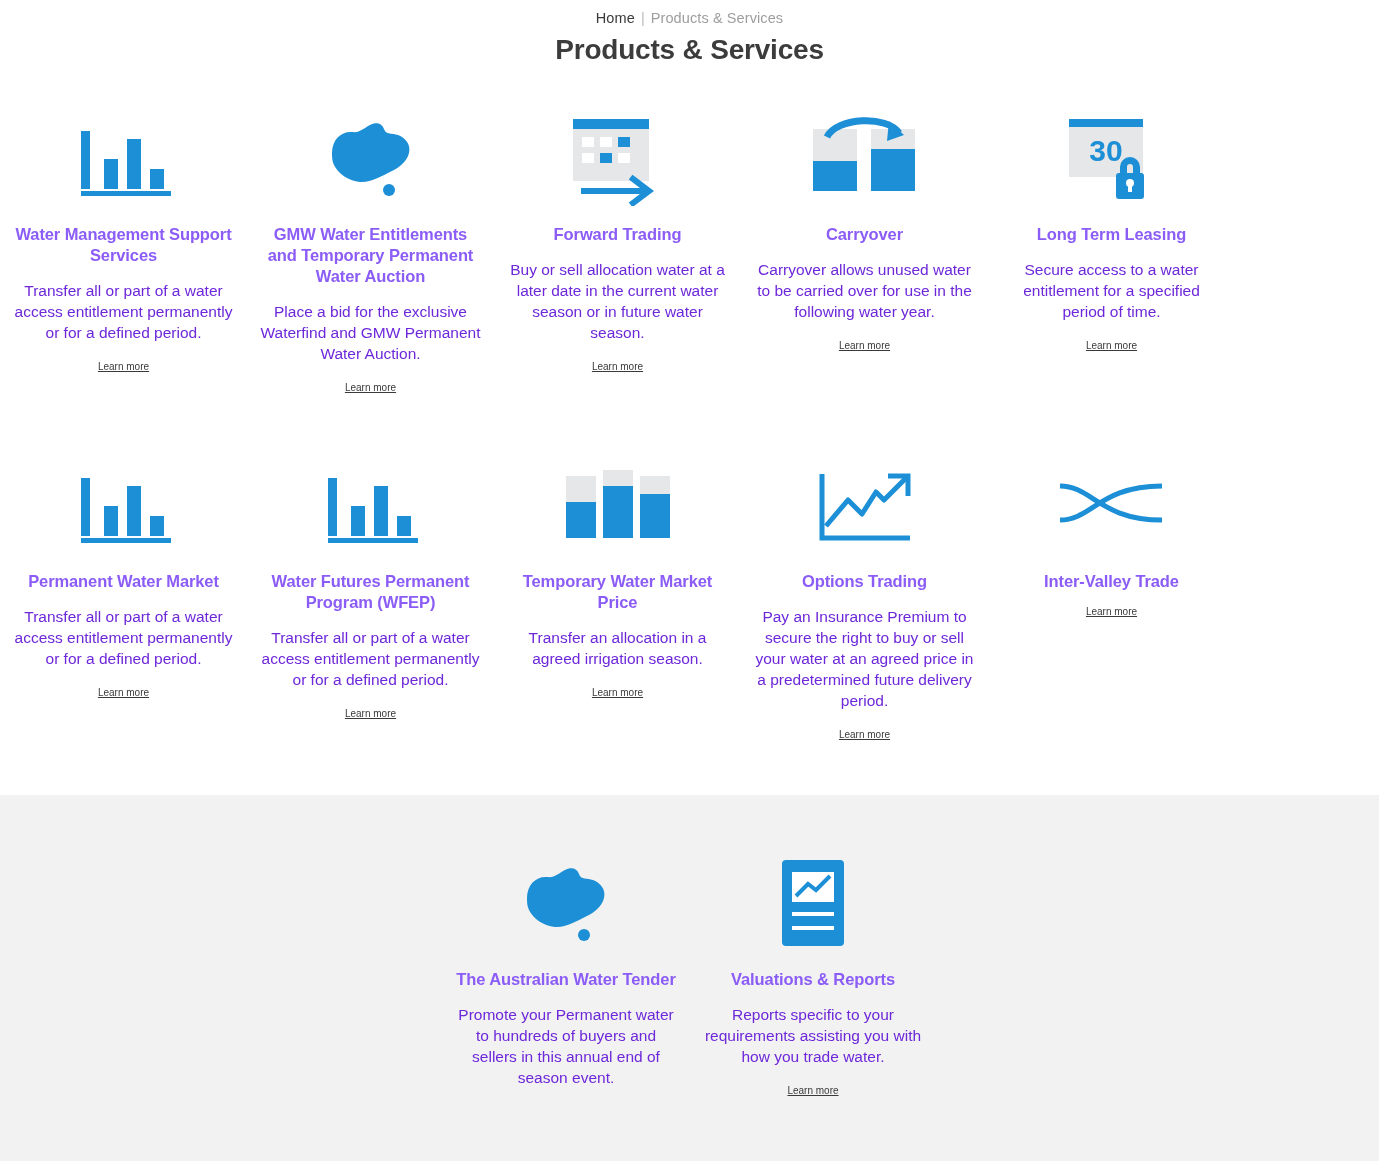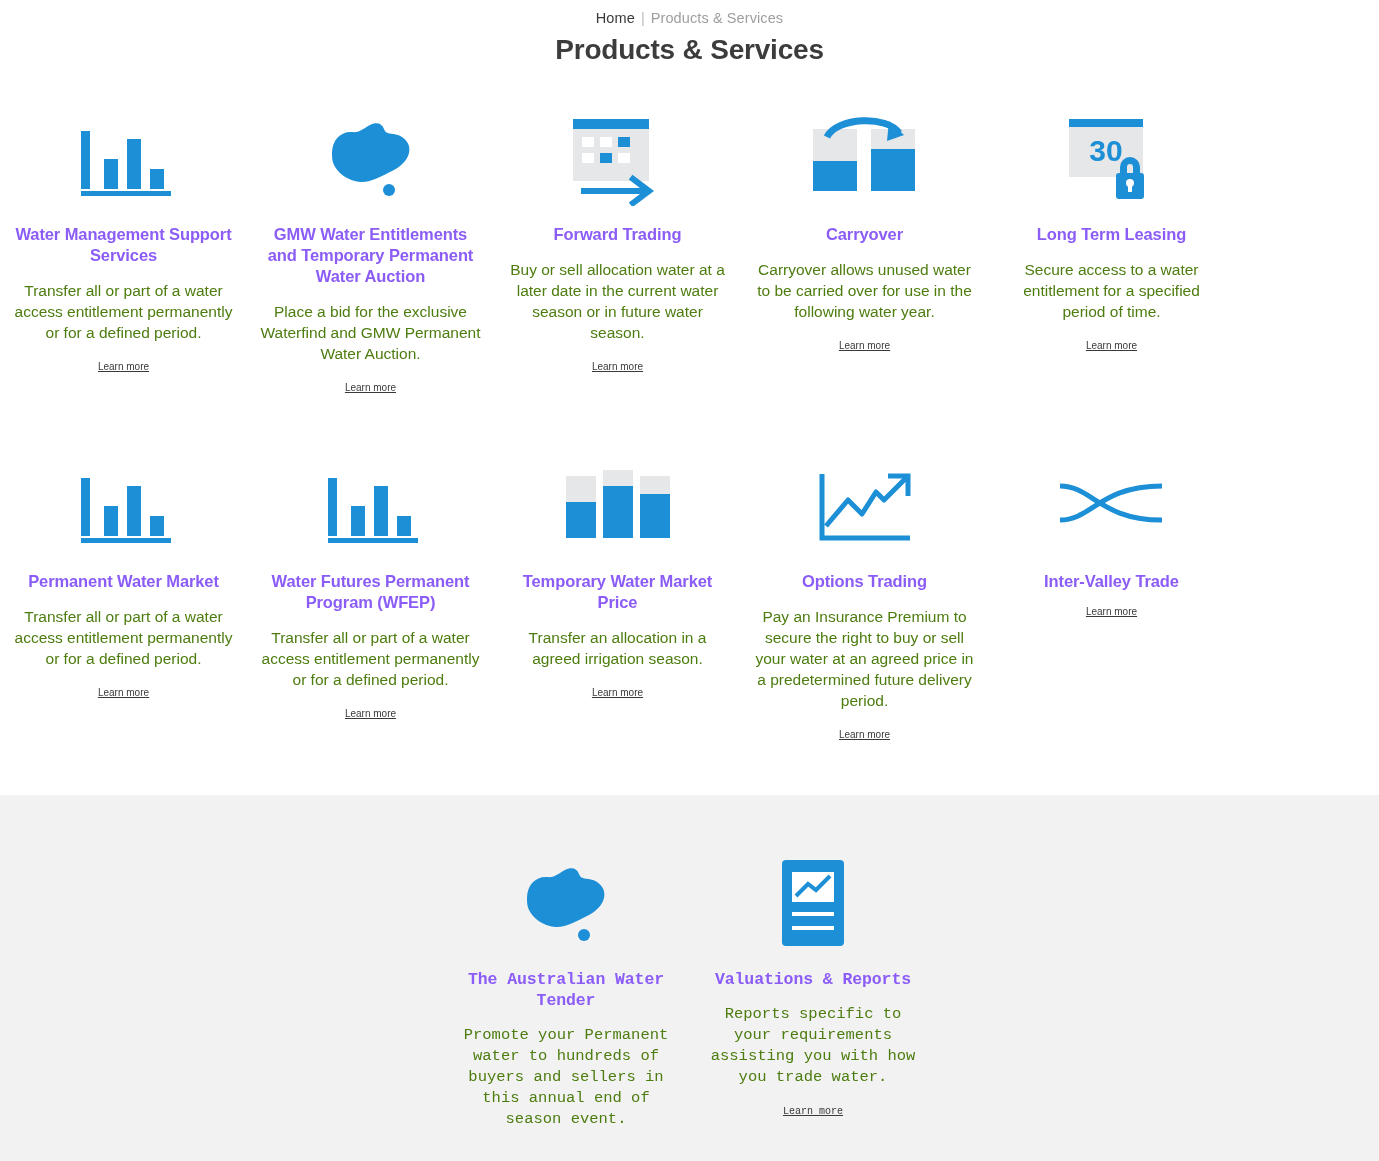--- a/index.html
+++ b/index.html
@@ -69,21 +69,21 @@
   }
   .card-title {
     color: #8b5cf6;
     font-weight: bold;
     font-size: 16.5px;
     line-height: 21px;
     margin: 0 0 14px 0;
     letter-spacing: -0.1px;
   }
   .card-desc {
-    color: #4d7c0f;
+    color: #6d28d9;
     font-size: 15.5px;
     line-height: 21px;
     margin: 0 0 18px 0;
   }
   .learn-more {
     color: #3a3a3a;
     font-size: 10px;
     text-decoration: underline;
     cursor: pointer;
   }
@@ -92,21 +92,20 @@
     left: 0;
     top: 795px;
     width: 1379px;
     height: 366px;
     background: #f2f2f2;
   }
   .row3-inner {
     display: flex;
     justify-content: center;
     padding-top: 58px;
-    font-family: Liberation Mono, monospace;
   }
   .row3-inner .card { width: 247px; }
   svg { display: block; }
 </style>
 </head>
 <body>
 
 <div class="page">
 
   <div class="breadcrumb">

